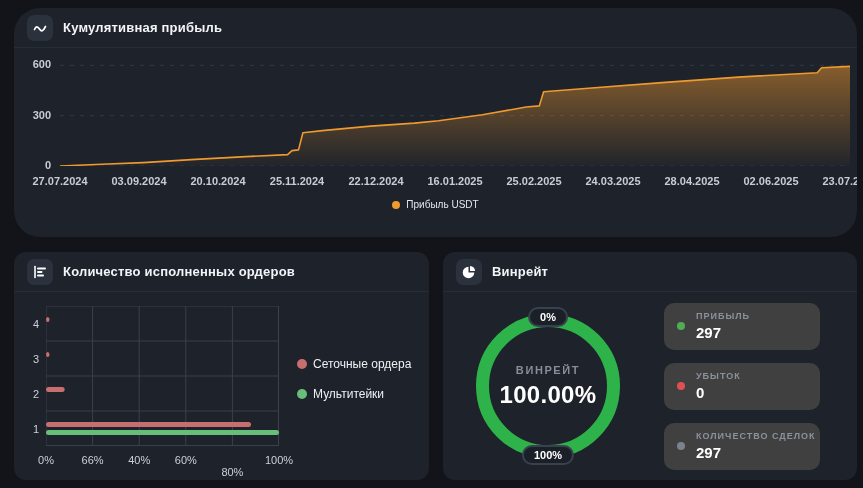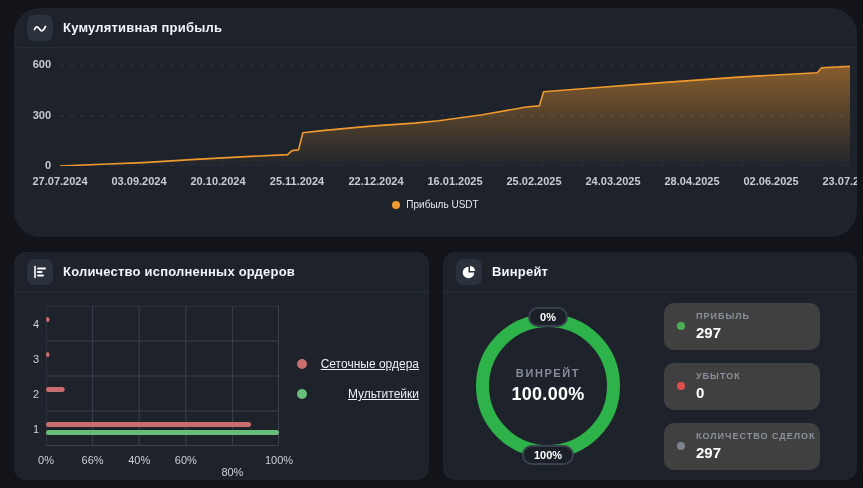--- a/index.html
+++ b/index.html
@@ -24,47 +24,47 @@
   
   .line-area { display:flex; padding:14px 7px 0 8px; }
   .line-yaxis { width:38px; position:relative; flex:none; height:104px; }
   .y-tick { position:absolute; right:9px; font-size:11px; font-weight:600; color:#c7ccd5; }
   .line-plot { flex:1; height:104px; }
   .line-plot svg { width:100%; height:104px; display:block; }
   .gridline { stroke:#3c4350; stroke-width:1; stroke-dasharray:4 6; opacity:.7; }
   .line-xaxis { position:relative; height:30px; margin:0 7px 0 46px; }
   .x-tick { position:absolute; top:9px; transform:translateX(-50%); font-size:11px; font-weight:600; color:#c7ccd5; white-space:nowrap; }
   .legend-row { display:flex; justify-content:center; gap:14px; margin-top:3px; }
-  .legend-item { display:flex; align-items:center; gap:6px;justify-content:space-between; }
+  .legend-item { display:flex; align-items:center; gap:6px; }
   .legend-dot { width:8px; height:8px; border-radius:50%; flex:none; }
   .legend-text { font-size:10px; color:#e4e7ec; }
 
   
   .orders-body { display:flex; padding:14px 10px 0 10px; }
   .bar-zone { display:flex; flex-direction:column; flex:none; }
   .bar-main { display:flex; }
   .bar-yaxis { width:22px; position:relative; height:140px; flex:none; }
   .bar-ytick { position:absolute; right:7px; transform:translateY(-50%); font-size:11px; color:#ccd0d8; }
   .bar-plot { width:233px; height:140px; }
   .bar-plot svg { width:233px; height:140px; display:block; }
   .bar-xaxis { position:relative; height:26px; margin-left:22px; width:233px; }
   .bar-xtick { position:absolute; top:8px; transform:translateX(-50%); font-size:11px; color:#ccd0d8; }
   .bargrid { stroke:#3a414d; stroke-width:1; }
   .orders-legend { flex:1; display:flex; flex-direction:column; justify-content:center; gap:16px; padding-left:18px; padding-bottom:20px; }
   .orders-legend .legend-dot { width:10px; height:10px; }
-  .orders-legend .legend-text { font-size:12px; color:#eef0f4; font-weight:500;text-decoration:underline; }
+  .orders-legend .legend-text { font-size:12px; color:#eef0f4; font-weight:500; }
 
   
   .winrate-body { display:flex; align-items:center; justify-content:space-between; height:188px; padding:0 37px 0 30px; }
   .donut-wrap { position:relative; width:150px; height:150px; flex:none; }
   .donut-wrap svg { width:150px; height:150px; display:block; }
   .donut-ring { fill:none; stroke-width:13; }
   .donut-center { position:absolute; inset:0; display:flex; flex-direction:column; align-items:center; justify-content:center; gap:5px; }
   .winrate-label { font-size:11px; letter-spacing:1.6px; color:#878d99; font-weight:600; }
-  .winrate-value { font-size:18px; font-weight:bold; color:#ffffff; letter-spacing:.3px; }
+  .winrate-value { font-size:24px; font-weight:bold; color:#ffffff; letter-spacing:.3px; }
   .pill { position:absolute; left:50%; transform:translateX(-50%); background:#1b2028; border:2px solid #3a414e; border-radius:13px; padding:2px 10px; font-size:11px; font-weight:bold; color:#fff; z-index:2; }
   .pill-top { top:-4px; }
   .pill-bottom { bottom:-4px; }
   .stats-col { width:156px; display:flex; flex-direction:column; gap:13px; flex:none; }
   .stat-card { background:#404040; border-radius:10px; padding:8px 10px 9px 13px; display:flex; align-items:center; gap:11px; min-height:47px; }
   .stat-dot { width:8px; height:8px; border-radius:50%; flex:none; }
   .stat-text { display:flex; flex-direction:column; gap:3px; }
   .stat-label { font-size:9px; letter-spacing:1px; color:#8b919d; font-weight:600; white-space:nowrap; }
   .stat-value { font-size:15px; font-weight:bold; color:#fff; }
 </style>

